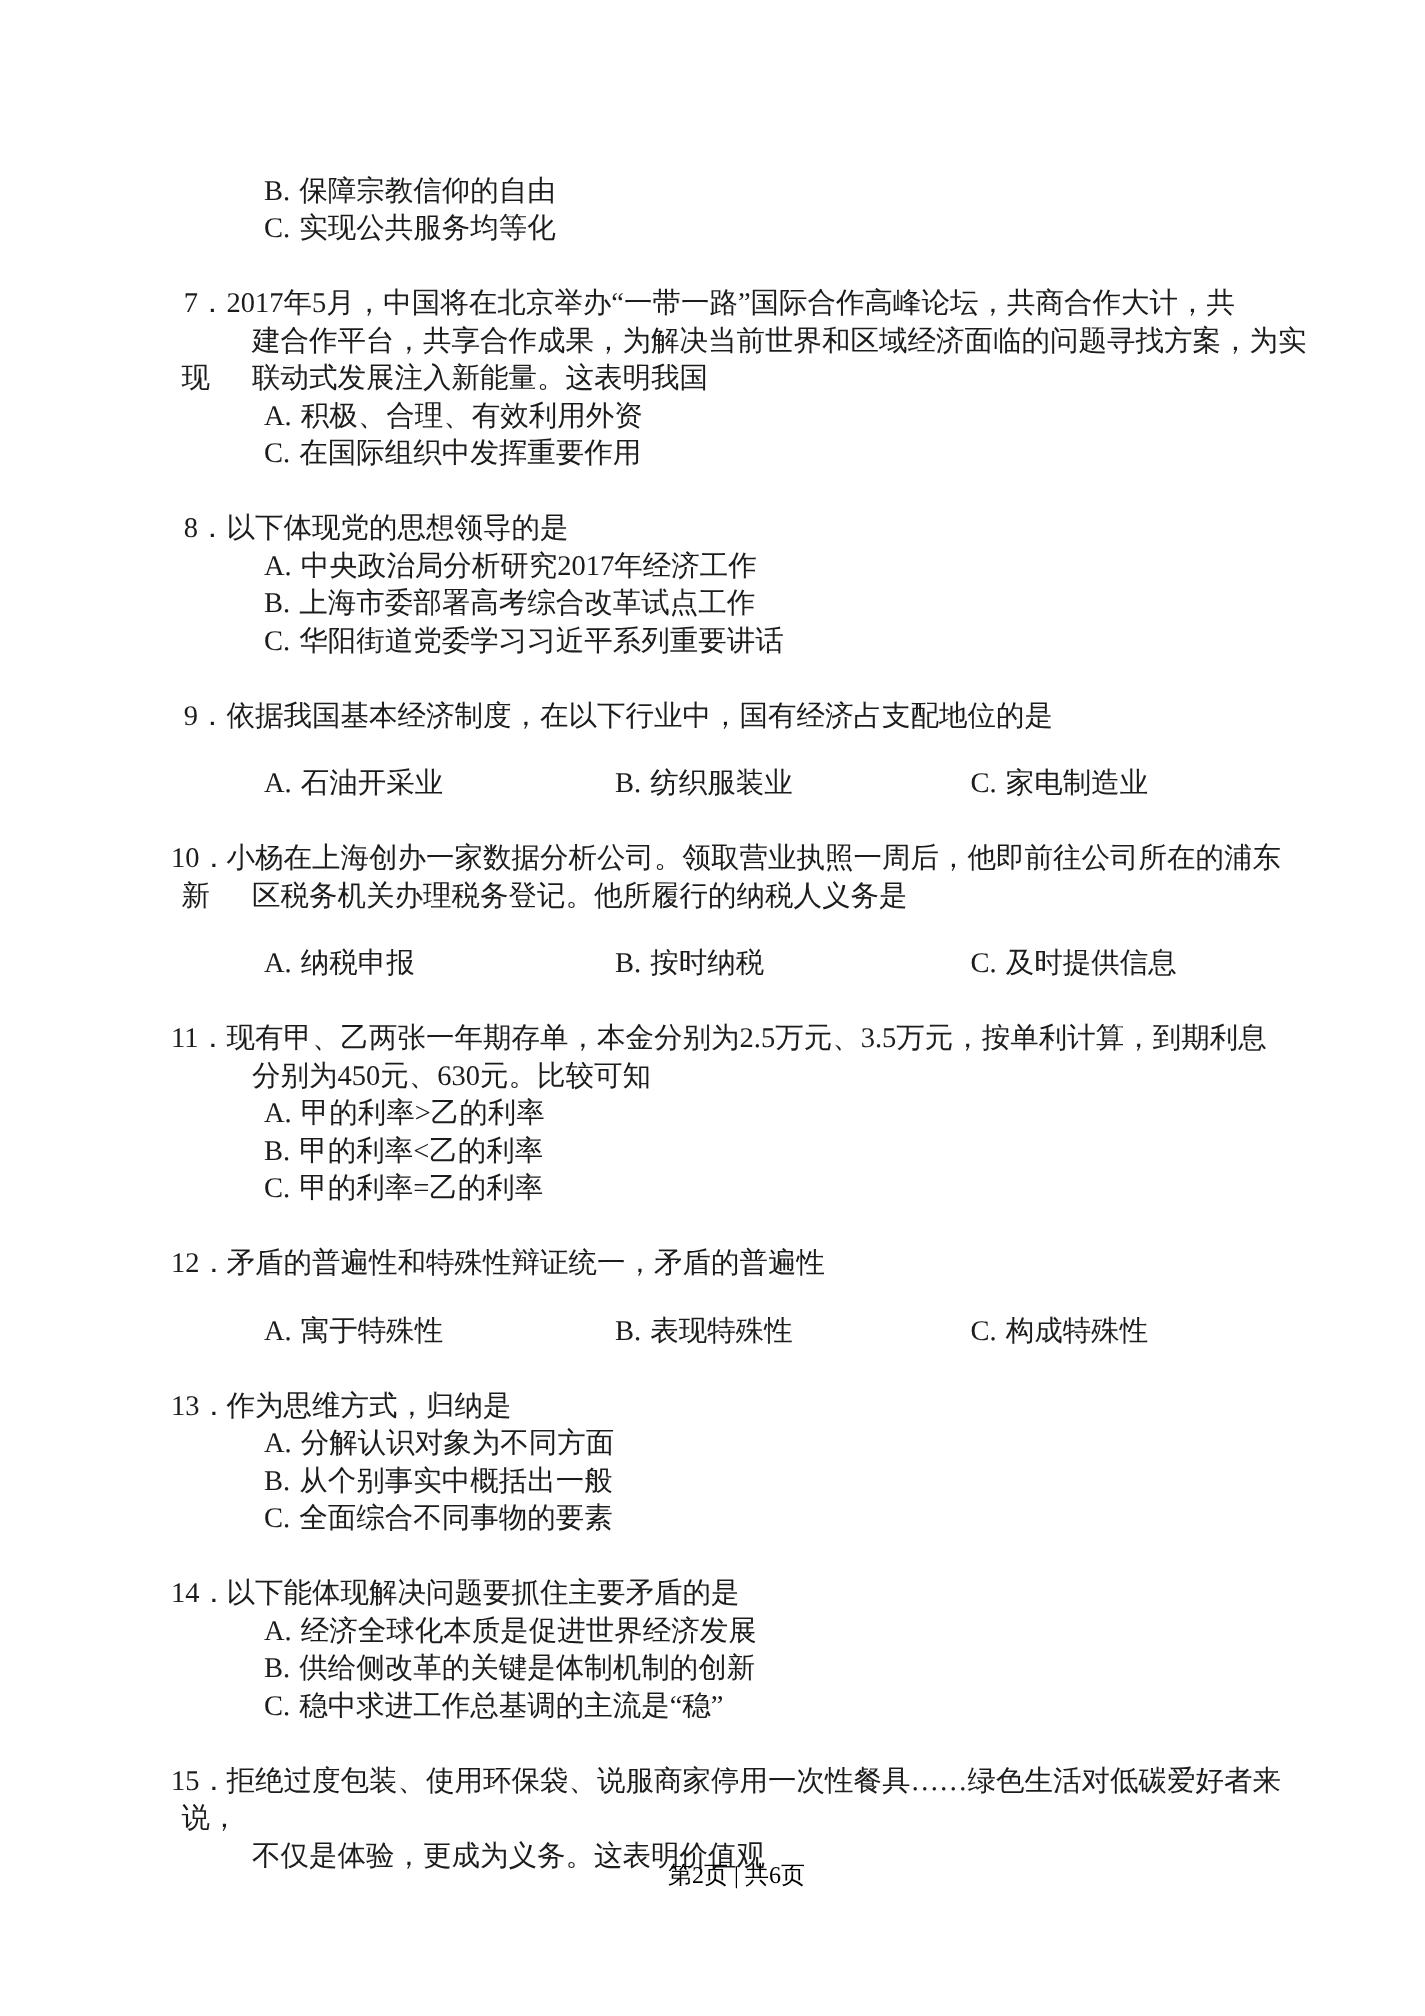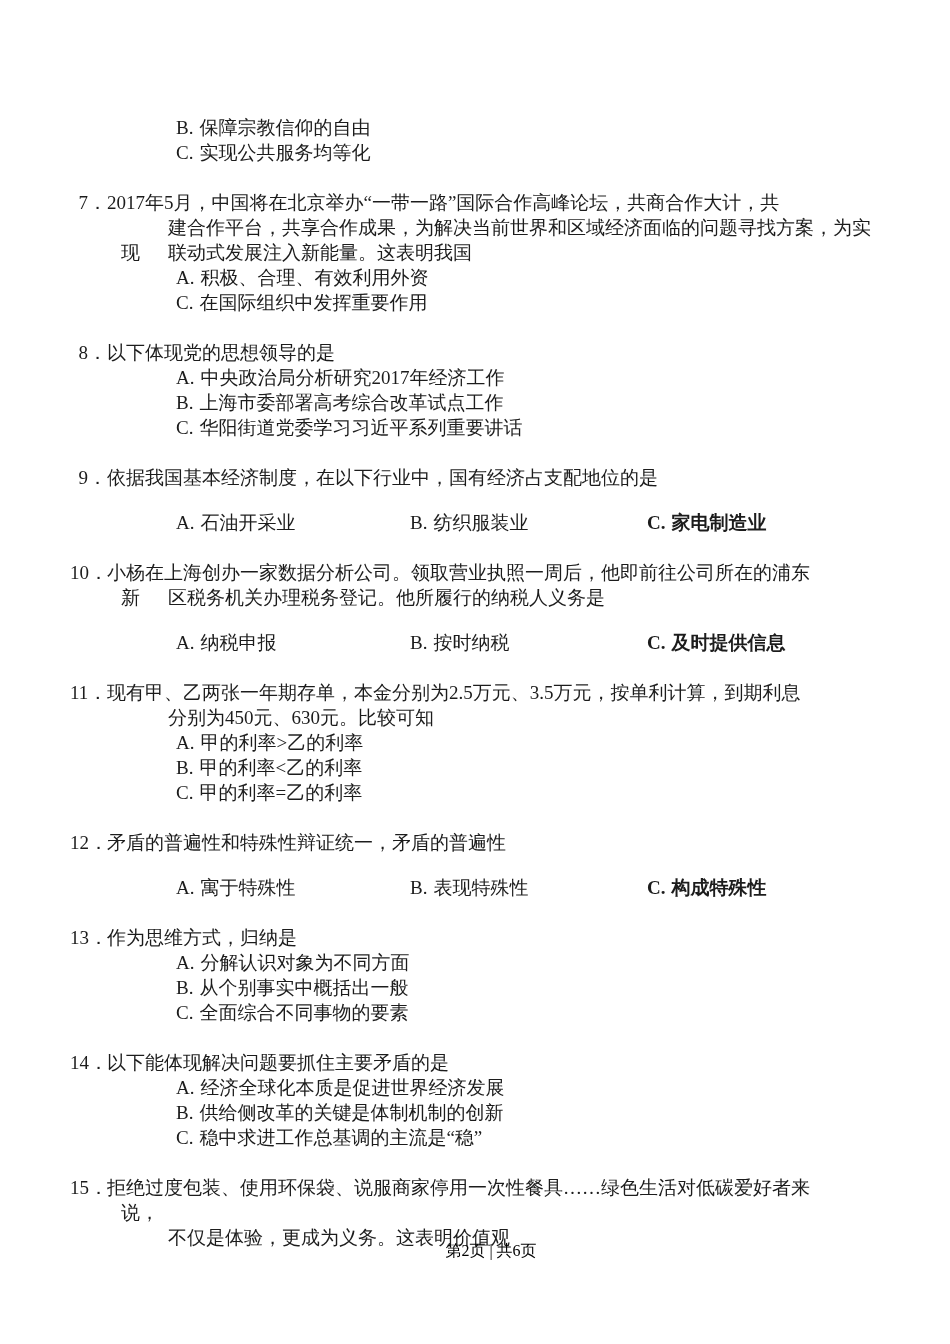--- a/index.html
+++ b/index.html
@@ -22,42 +22,42 @@
     padding-top: 115px;
   }
   .question-block + .question-block {
     margin-top: 25px;
   }
   .line {
     height: 25px;
     white-space: nowrap;
   }
   
-  .line.num      { padding-left: 70px; }
+  .line.num      { padding-left: 114px; }
   .line.cont     { padding-left: 168px; }
   .line.hang,
   .line.hangonly { padding-left: 121px; }
   .line.opt      { padding-left: 176px; }
   .line.opt-row  { padding-left: 176px; display: flex; margin-top: 20px; }
 
   .q-num {
     display: inline-block;
     width: 37px;
     text-align: right;
     vertical-align: top;
   }
   .hang-char {
     display: inline-block;
     width: 47px;
     vertical-align: top;
   }
   .opt-label { margin-right: 6px; }
   .opt-cell:nth-child(1) { width: 234px; flex: 0 0 auto; }
   .opt-cell:nth-child(2) { width: 237px; flex: 0 0 auto; font-family: Liberation Serif, serif; }
-  .opt-cell:nth-child(3) { flex: 1 1 auto; font-weight: bold; }
+  .opt-cell:nth-child(3) { flex: 1 1 auto; }
 
   .page-footer {
     position: absolute;
     top: 1240px;
     left: 16px;
     width: 100%;
     text-align: center;
     font-size: 16px;
     line-height: 22px;
     color: #000000;

